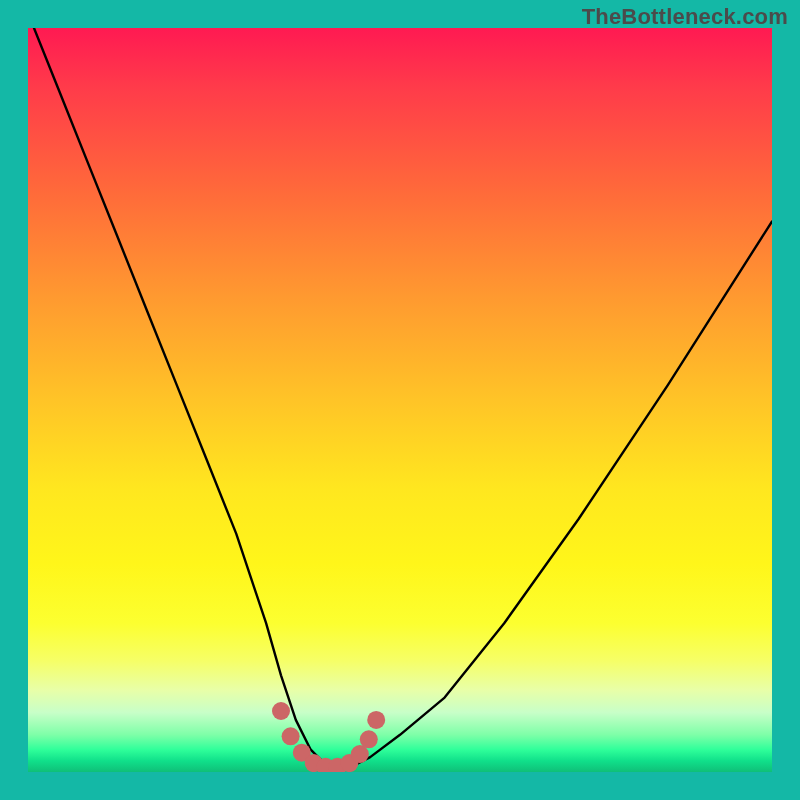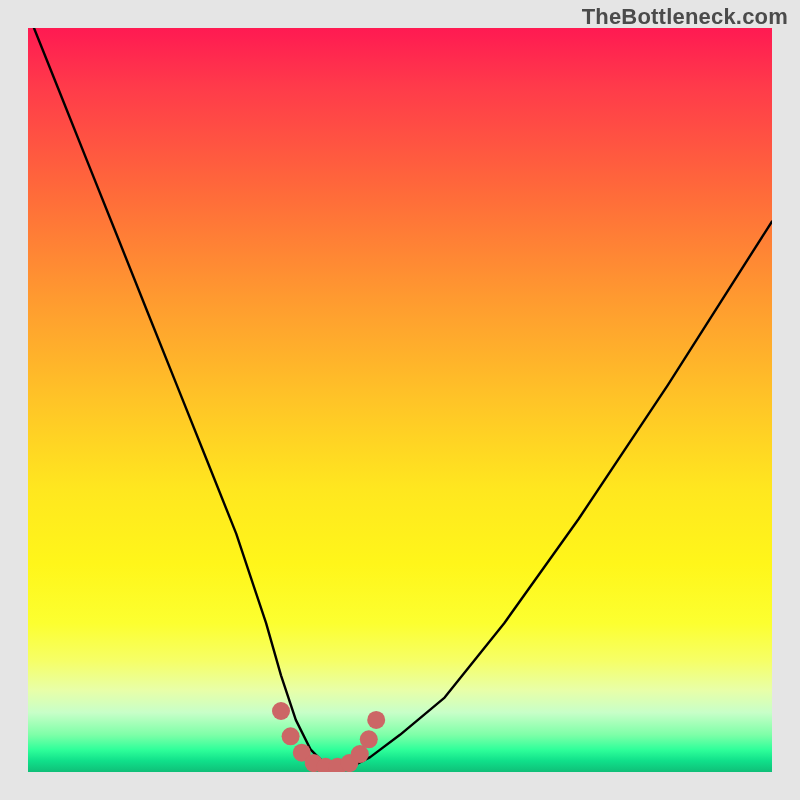--- a/index.html
+++ b/index.html
@@ -9,21 +9,21 @@
     height: 800px;
     background: #000;
     overflow: hidden;
   }
   .frame {
     position: absolute;
     left: 0;
     top: 0;
     width: 800px;
     height: 800px;
-    background: #e5e5e5;
+    background: #14b8a6;
   }
   .plot-area {
     position: absolute;
     left: 28px;
     top: 28px;
     width: 744px;
     height: 744px;
     overflow: hidden;
   }
   .gradient {

